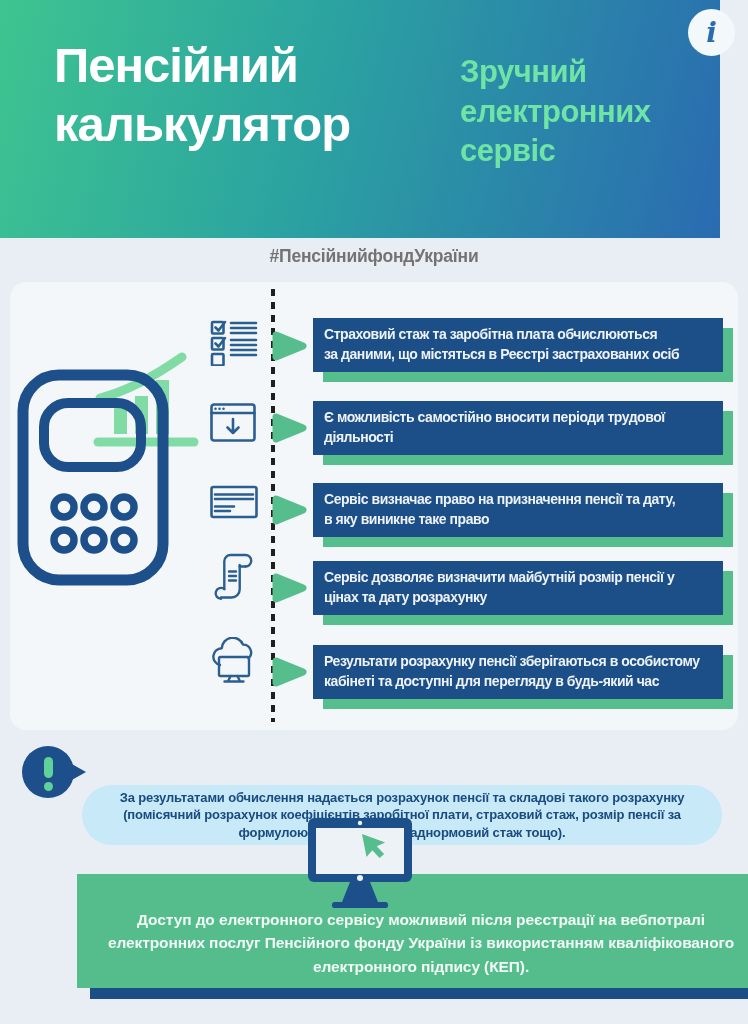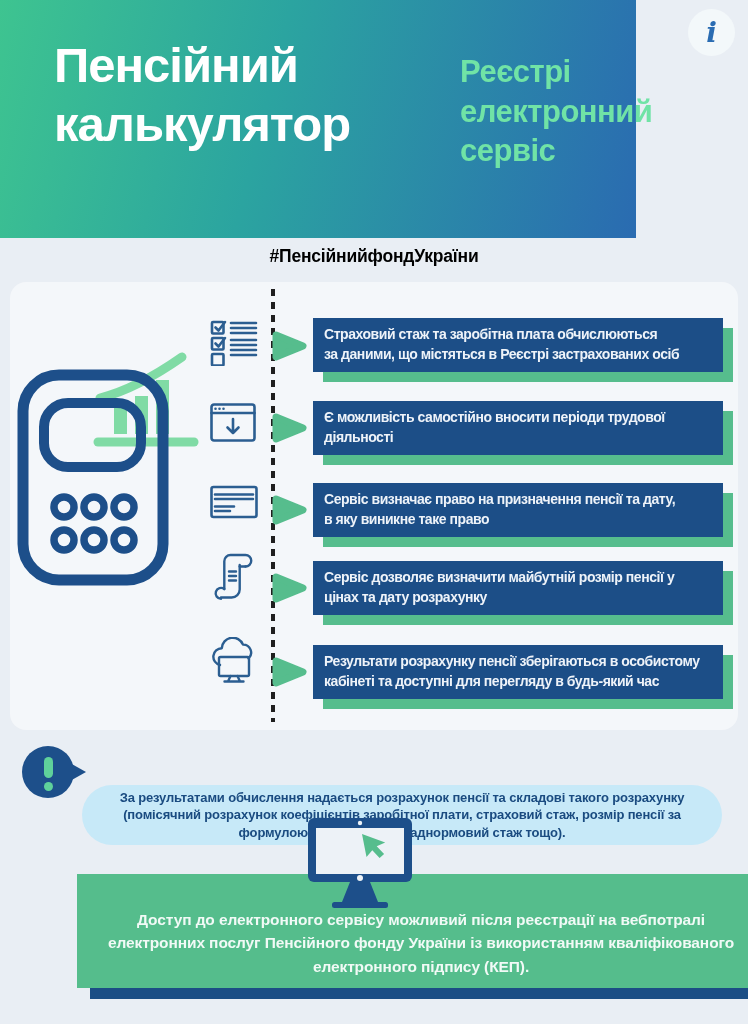--- a/index.html
+++ b/index.html
@@ -1,32 +1,32 @@
 <!DOCTYPE html>
 <html><head>
 <meta charset="utf-8">
 <style>
   html,body{margin:0;padding:0;}
   body{font-family:"Liberation Sans", sans-serif; background:#d9e0e8;}
   .poster{position:relative;width:748px;height:1024px;background:#e9eef4;overflow:hidden;margin:0 auto;}
 
   
-  .header{position:absolute;left:0;top:0;width:636px;height:238px;
+  .header{position:absolute;left:0;top:0;width:720px;height:238px;
     background:linear-gradient(104deg,#3ec490 0%,#2ba4a0 42%,#2a6bb1 100%);}
   .title{position:absolute;left:54px;top:36px;width:380px;color:#ffffff;
     font-size:49px;font-weight:700;line-height:1.2;letter-spacing:-1px;}
   .subtitle{position:absolute;left:460px;top:52px;width:235px;color:#70e3a6;
     font-size:31px;font-weight:700;line-height:1.28;letter-spacing:-0.5px;}
   .info-circle{position:absolute;left:688px;top:9px;width:47px;height:47px;border-radius:50%;
     background:#f3f8fa;display:flex;align-items:center;justify-content:center;cursor:pointer;}
   .info-circle span{font-family:"DejaVu Serif", serif;font-style:italic;font-weight:700;
     font-size:28px;color:#2a6cb2;line-height:1;}
 
   
-  .hashtag{position:absolute;left:0;right:0;top:246px;text-align:center;color:#000000;
+  .hashtag{position:absolute;left:0;right:0;top:246px;text-align:center;color:#737373;
     font-size:17.5px;font-weight:600;letter-spacing:-0.2px;}
 
   
   .panel{position:absolute;left:10px;top:282px;width:728px;height:448px;
     background:rgba(255,255,255,0.5);border-radius:16px;}
 
   .dotline{position:absolute;left:271px;top:289px;width:3.5px;height:433px;
     background:repeating-linear-gradient(to bottom,#1f1f1f 0 7px,transparent 7px 13px);}
 
   .feature-icon{position:absolute;left:209px;width:52px;}
@@ -60,21 +60,21 @@
 
   svg{display:block;}
 </style>
 </head>
 <body>
 
 <div class="poster">
 
   <div class="header">
     <div class="title">Пенсійний калькулятор</div>
-    <div class="subtitle">Реєстрі електронний сервіс</div>
+    <div class="subtitle">Зручний електронних сервіс</div>
     <div class="info-circle">
       <span>i</span>
     </div>
   </div>
 
   <div class="hashtag">#ПенсійнийфондУкраїни</div>
 
   <div class="panel"></div>
 
   <div class="calc">

